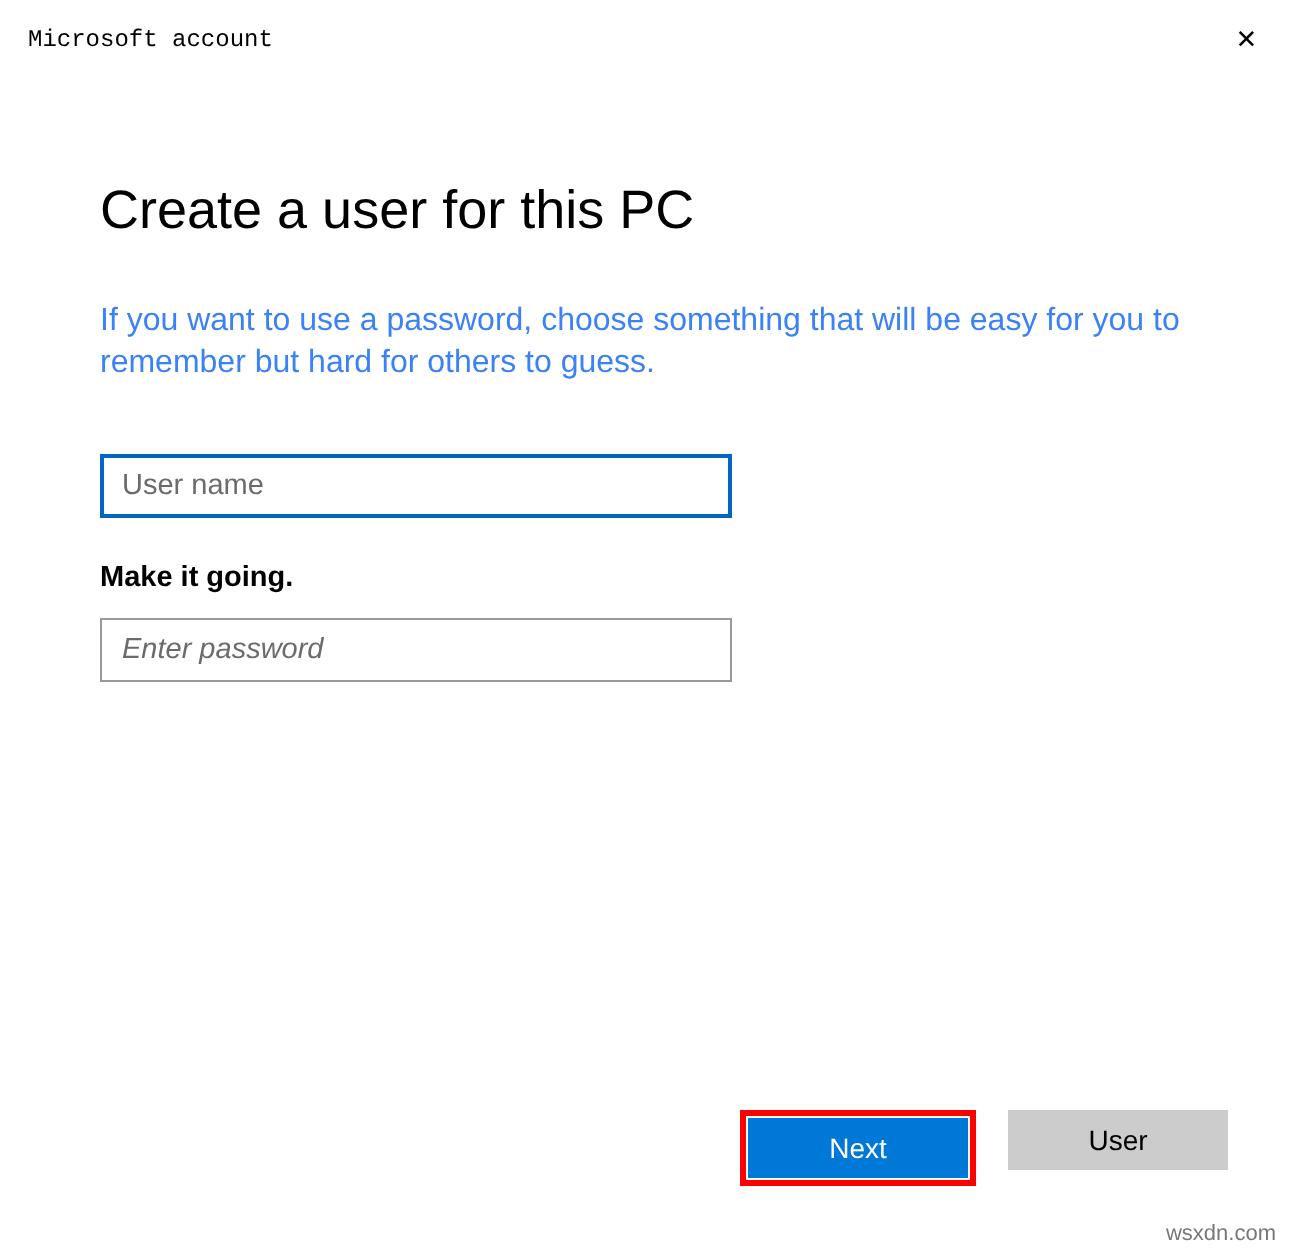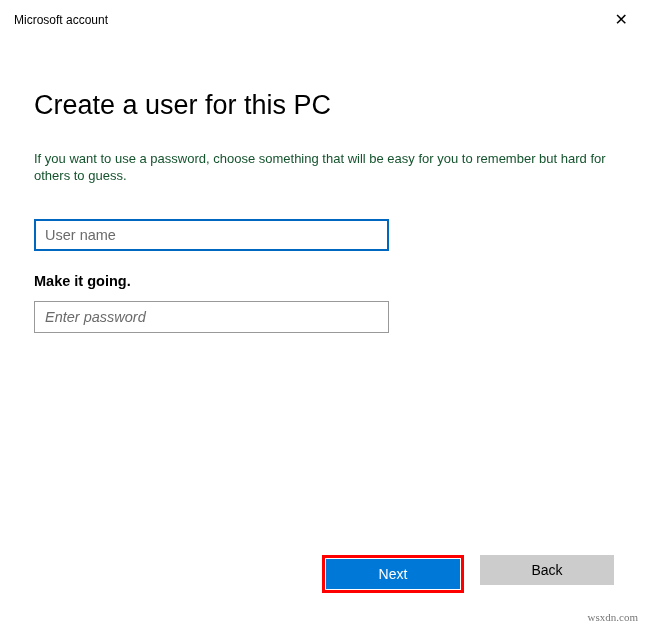--- a/index.html
+++ b/index.html
@@ -14,55 +14,57 @@
       height: 629px;
       position: relative;
       overflow: hidden;
     }
     .titlebar {
       display: flex;
       justify-content: space-between;
       align-items: center;
       padding: 8px 14px 0 14px;
       height: 32px;
+      font-family: Liberation Mono, monospace;
     }
     .titlebar-title {
       font-size: 12px;
       color: #000;
     }
     .close-btn {
       font-size: 16px;
       line-height: 1;
       cursor: pointer;
       padding: 2px 6px;
       color: #000;
     }
     .content {
       padding: 58px 34px 0 34px;
+      margin-left: 16px;
     }
     .heading {
       font-size: 27px;
       font-weight: 400;
       color: #000;
       margin-bottom: 30px;
     }
     .description {
-      font-size: 13px;
-      color: #14532d;
+      font-size: 16px;
+      color: #3b82f6;
       line-height: 1.3;
       margin-bottom: 34px;
     }
     .section-label {
       font-size: 14.5px;
       font-weight: 600;
       color: #000;
       margin-bottom: 12px;
     }
     .text-input {
-      width: 355px;
+      width: 316px;
       height: 32px;
       padding: 0 10px;
       font-size: 14.5px;
       font-family: inherit;
       border: 1px solid #999;
       outline: none;
       display: block;
       background: #fff;
       color: #000;
     }
@@ -81,21 +83,21 @@
       font-style: italic;
     }
     .footer {
       position: absolute;
       bottom: 36px;
       right: 34px;
       display: flex;
       gap: 16px;
     }
     .btn {
-      width: 134px;
+      width: 110px;
       height: 30px;
       font-size: 14px;
       font-family: inherit;
       border: none;
       cursor: pointer;
     }
     .btn-primary-wrap {
       border: 3px solid #ff0000;
       padding: 1px;
     }
@@ -106,21 +108,20 @@
     .btn-secondary {
       background: #cccccc;
       color: #000;
     }
     .watermark {
       position: absolute;
       bottom: 6px;
       right: 10px;
       font-size: 11px;
       color: #777;
-      font-family: Liberation Serif, serif;
     }
   </style>
 </head>
 <body>
 
 <div class="titlebar">
   <span class="titlebar-title">Microsoft account</span>
   <span class="close-btn">✕</span>
 </div>
 
@@ -135,16 +136,16 @@
   <div class="password-group">
     <div class="section-label">Make it going.</div>
     <input type="password" class="text-input" placeholder="Enter password" style="">
   </div>
 </div>
 
 <div class="footer">
   <div class="btn-primary-wrap">
     <button class="btn btn-primary">Next</button>
   </div>
-  <button class="btn btn-secondary">Back</button>
+  <button class="btn btn-secondary">User</button>
 </div>
 
 <div class="watermark">wsxdn.com</div>
 
 </body></html>

